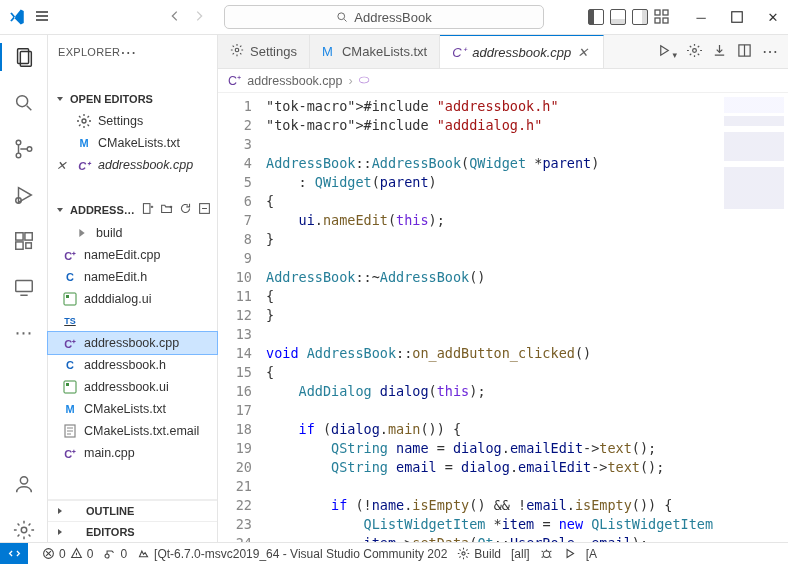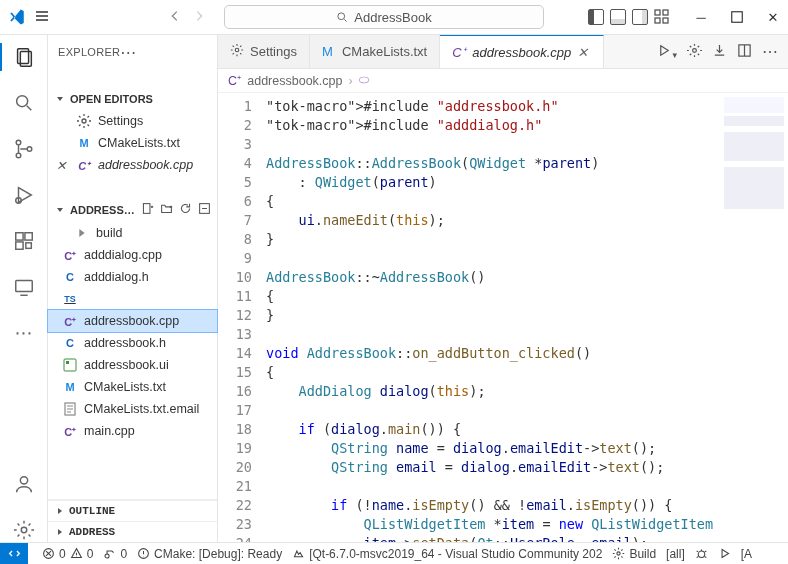--- a/index.html
+++ b/index.html
@@ -46,21 +46,21 @@
 .tree-item.open-editor.active { font-style: italic; }
 .tree-item .ficon { width: 16px; height: 16px; display: inline-flex; align-items:center; justify-content:center; font-size: 11px; font-weight: bold; border-radius: 2px; }
 .ic-gear { color:#555; }
 .ic-M { color:#1e88e5; }
 .ic-Cpp { color:#6b3fa0; }
 .ic-C { color:#1565c0; }
 .ic-ui { color:#3f8f3f; }
 .ic-TS { color:#1565c0; }
 .tree-item .close-x { width:12px; color:#555; margin-left:-14px; margin-right:2px; }
 .sidebar .sections-bottom { margin-top: auto; border-top: 1px solid #eee; }
-.outline-row { display:flex; align-items:center; gap:3px; padding:4px 6px; font-size:11px; font-weight:600; border-top:1px solid #eee; cursor:pointer;font-family:Liberation Mono, monospace; }
+.outline-row { display:flex; align-items:center; gap:20px; padding:4px 6px; font-size:11px; font-weight:600; border-top:1px solid #eee; cursor:pointer; }
 .outline-row .chev2 { transform: rotate(-90deg); width:12px; height:12px; }
 
 
 .editor { flex: 1; display: flex; flex-direction: column; min-width: 0; }
 .tabs { height: 34px; display: flex; align-items: stretch; border-bottom: 1px solid #e5e5e5; background: #f7f7f7; }
 .tab { display: flex; align-items: center; gap: 6px; padding: 0 12px; border-right: 1px solid #e5e5e5; background: #f2f2f2; color: #555; cursor: pointer; font-size: 13px; }
 .tab.active { background: #fff; color: #333; font-style: italic; border-top: 1px solid #0078d4; }
 .tab .ficon { width: 14px; }
 .tab .tab-x { width: 14px; color: #666; }
 .tab-actions { margin-left: auto; display: flex; align-items: center; gap: 10px; padding: 0 10px; color: #555; }
@@ -70,21 +70,21 @@
 
 .code-wrap { flex: 1; display: flex; position: relative; overflow: hidden; }
 .gutter { width: 48px; text-align: right; padding: 4px 14px 0 0; color: #888; font-family: Consolas, monospace; font-size: 13.5px; line-height: 19px; }
 .code { flex:1; padding: 4px 0 0 0; font-family: Consolas, monospace; font-size: 13.5px; line-height: 19px; white-space: pre; overflow: hidden; }
 .minimap { position:absolute; right:4px; top:4px; width:60px; height:160px; background: linear-gradient(#eef 0 10%, transparent 10% 12%, #dde 12% 18%, transparent 18% 22%, #dde 22% 40%, transparent 40% 44%, #dde 44% 70%, transparent 70% 100%); opacity:.5; }
 .tok-str { color:#a31515; }
 .tok-type { color:#267f99; }
 .tok-kw { color:#0000ff; }
 .tok-func { color:#795e26; }
 .tok-var { color:#001080; }
-.tok-this { color:#a16207; }
+.tok-this { color:#6d28d9; }
 
 
 .statusbar { height: 22px; background: #fff; border-top: 1px solid #e5e5e5; display: flex; align-items: center; font-size: 12px; color: #444; padding: 0 4px; gap: 10px; }
 .statusbar .remote { background: #0078d4; color: #fff; width: 28px; height: 22px; display: flex; align-items: center; justify-content: center; margin: 0 4px 0 -4px; }
 .statusbar .sitem { display: flex; align-items:center; gap:4px; cursor: pointer; }
 .statusbar svg { width:13px; height:13px; }
 </style>
 </head>
 <body>
 
@@ -257,25 +257,34 @@
         <div class="tree-item" style="padding-left: 26px;">
           <span class="ficon">
             <svg viewBox="0 0 12 12" fill="#888">
               <path d="M4 3l4 3-4 3z"></path>
             </svg>
           </span>
           <span>build</span>
         </div>
         <div class="tree-item" style="padding-left: 14px;">
           <span class="ficon ic-Cpp">C⁺</span>
-          <span>adddialog.cpp</span>
+          <span>nameEdit.cpp</span>
         </div>
         <div class="tree-item" style="padding-left: 14px;">
           <span class="ficon ic-C">C</span>
-          <span>adddialog.h</span>
+          <span>nameEdit.h</span>
+        </div>
+        <div class="tree-item" style="padding-left: 14px;">
+          <span class="ficon ic-ui">
+            <svg viewBox="0 0 16 16" fill="#3f8f3f">
+              <rect x="2" y="2" width="12" height="12" rx="1" fill="none" stroke="#3f8f3f"></rect>
+              <rect x="4" y="4" width="3" height="3"></rect>
+            </svg>
+          </span>
+          <span>adddialog.ui</span>
         </div>
         <div class="tree-item" style="padding-left: 14px; text-decoration: underline;">
           <span class="ficon ic-TS" style="font-size: 9px;">TS</span>
         </div>
         <div class="tree-item sel" style="padding-left: 14px;">
           <span class="ficon ic-Cpp">C⁺</span>
           <span>addressbook.cpp</span>
         </div>
         <div class="tree-item" style="padding-left: 14px;">
           <span class="ficon ic-C">C</span>
@@ -312,21 +321,21 @@
       <div class="outline-row">
         <svg class="chev2" viewBox="0 0 12 12" fill="#555">
             <path d="M3 4l3 4 3-4z"></path>
           </svg>
         <span>OUTLINE</span>
       </div>
       <div class="outline-row">
         <svg class="chev2" viewBox="0 0 12 12" fill="#555">
             <path d="M3 4l3 4 3-4z"></path>
           </svg>
-        <span>ADDRESS</span>
+        <span>EDITORS</span>
       </div>
     </div>
   </div>
 
   <div class="editor">
     <div class="tabs">
       <div id="tabs-mount" style="display: contents;"><div class="tab">
             <span class="ficon ic-gear"><svg viewBox="0 0 16 16" fill="none" stroke="#555" stroke-width="1.3">
                 <circle cx="8" cy="8" r="2"></circle>
                 <path d="M8 1v2M8 13v2M1 8h2M13 8h2M3 3l1.5 1.5M11.5 11.5L13 13M13 3l-1.5 1.5M4.5 11.5L3 13"></path>
@@ -416,27 +425,20 @@
   </div>
   <div class="sitem">
       <svg viewBox="0 0 16 16" fill="none" stroke="#444" stroke-width="1.3">
         <circle cx="5" cy="11" r="2.5"></circle>
         <path d="M5 9V5h6l2 2"></path>
       </svg>
       <span>0</span>
     </div>
   <div class="sitem">
       <svg viewBox="0 0 16 16" fill="none" stroke="#444" stroke-width="1.3">
-        <circle cx="8" cy="8" r="6"></circle>
-        <path d="M8 5v4M8 11v.5"></path>
-      </svg>
-      <span>CMake: [Debug]: Ready</span>
-    </div>
-  <div class="sitem">
-      <svg viewBox="0 0 16 16" fill="none" stroke="#444" stroke-width="1.3">
         <path d="M3 12l3-7 2 4 2-2 3 5z"></path>
       </svg>
       <span>[Qt-6.7.0-msvc2019_64 - Visual Studio Community 202</span>
     </div>
   <div class="sitem">
       <svg viewBox="0 0 16 16" fill="none" stroke="#444" stroke-width="1.3">
         <circle cx="8" cy="8" r="2"></circle>
         <path d="M8 1v2M8 13v2M1 8h2M13 8h2M3 3l1.5 1.5M11.5 11.5L13 13M13 3l-1.5 1.5M4.5 11.5L3 13"></path>
       </svg>
       <span>Build</span>

